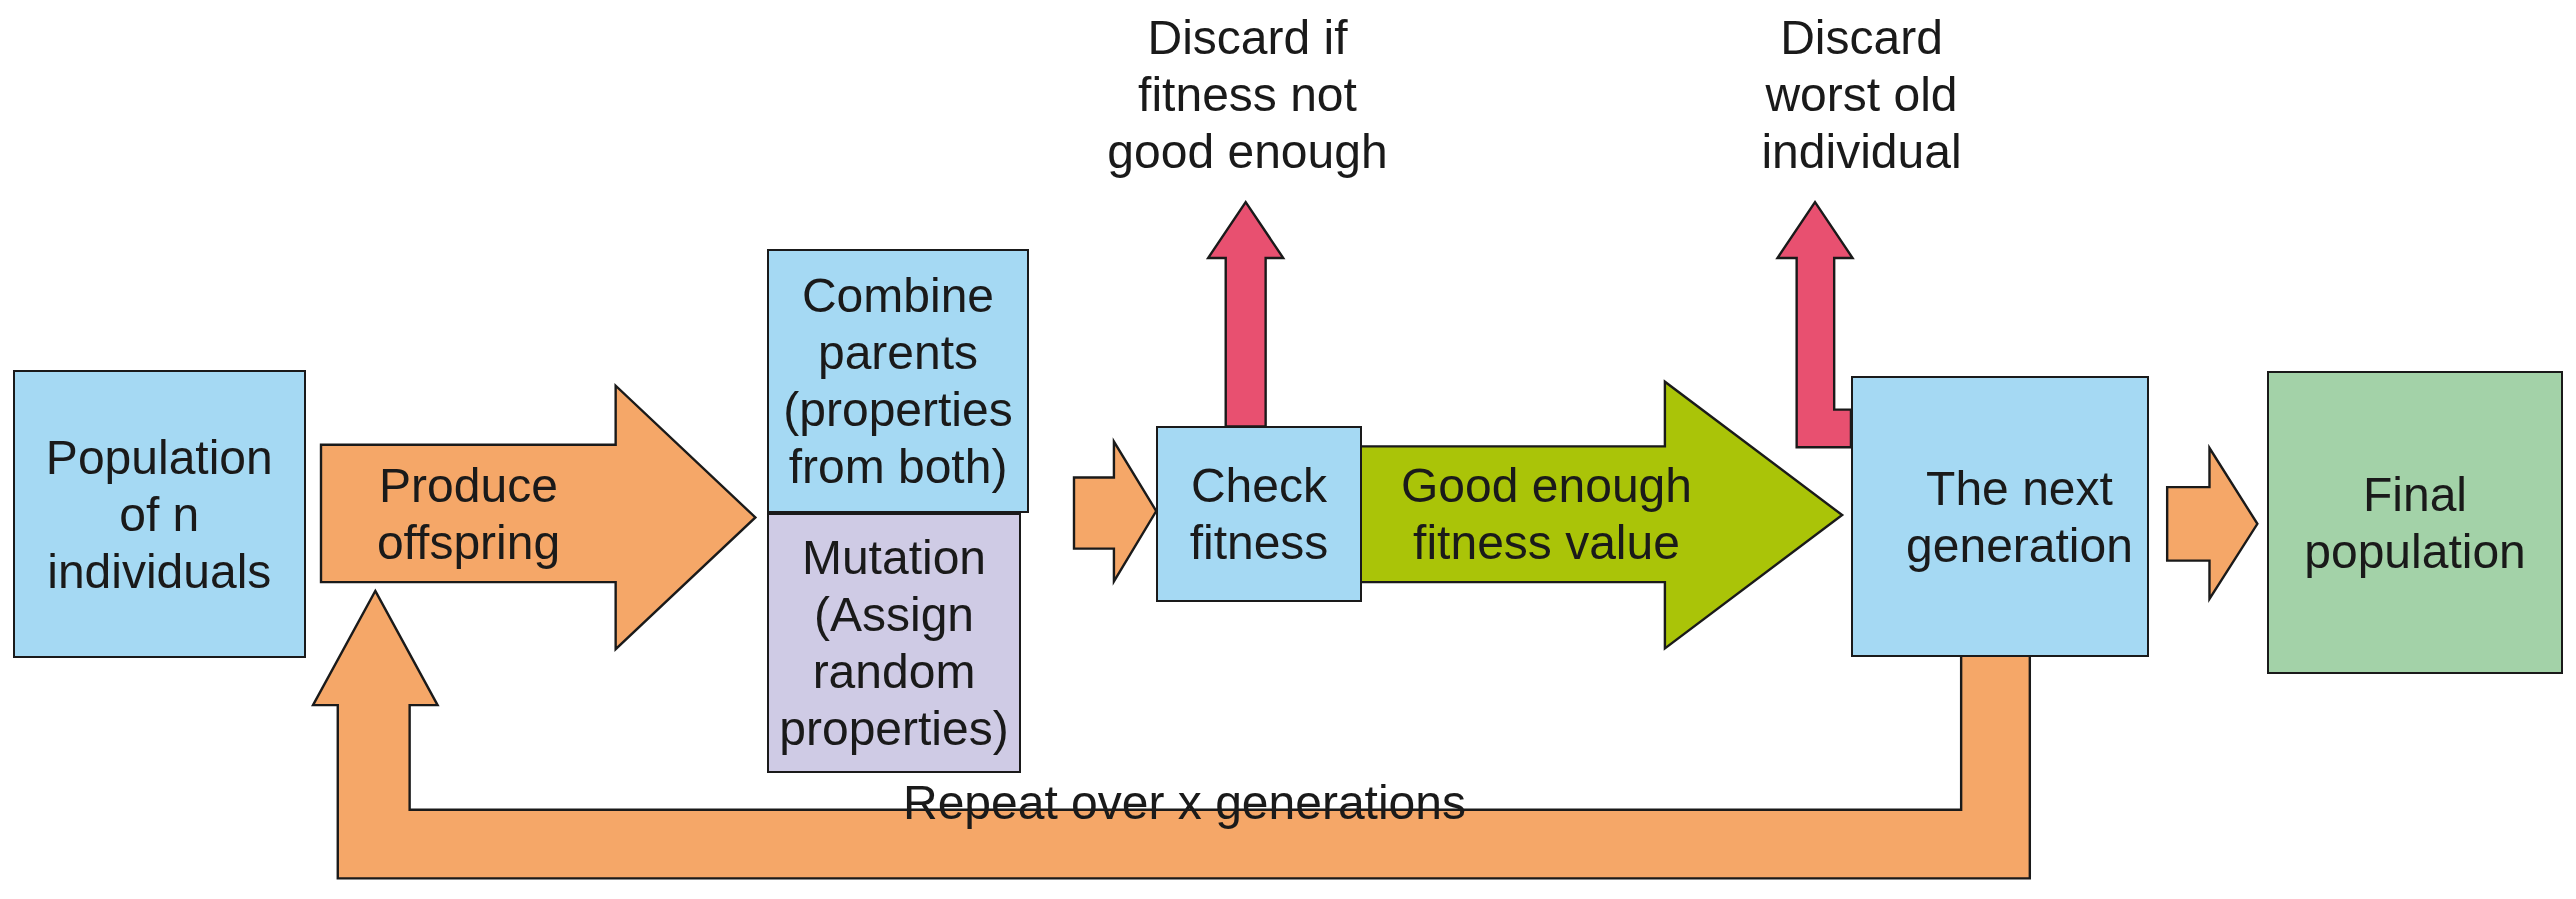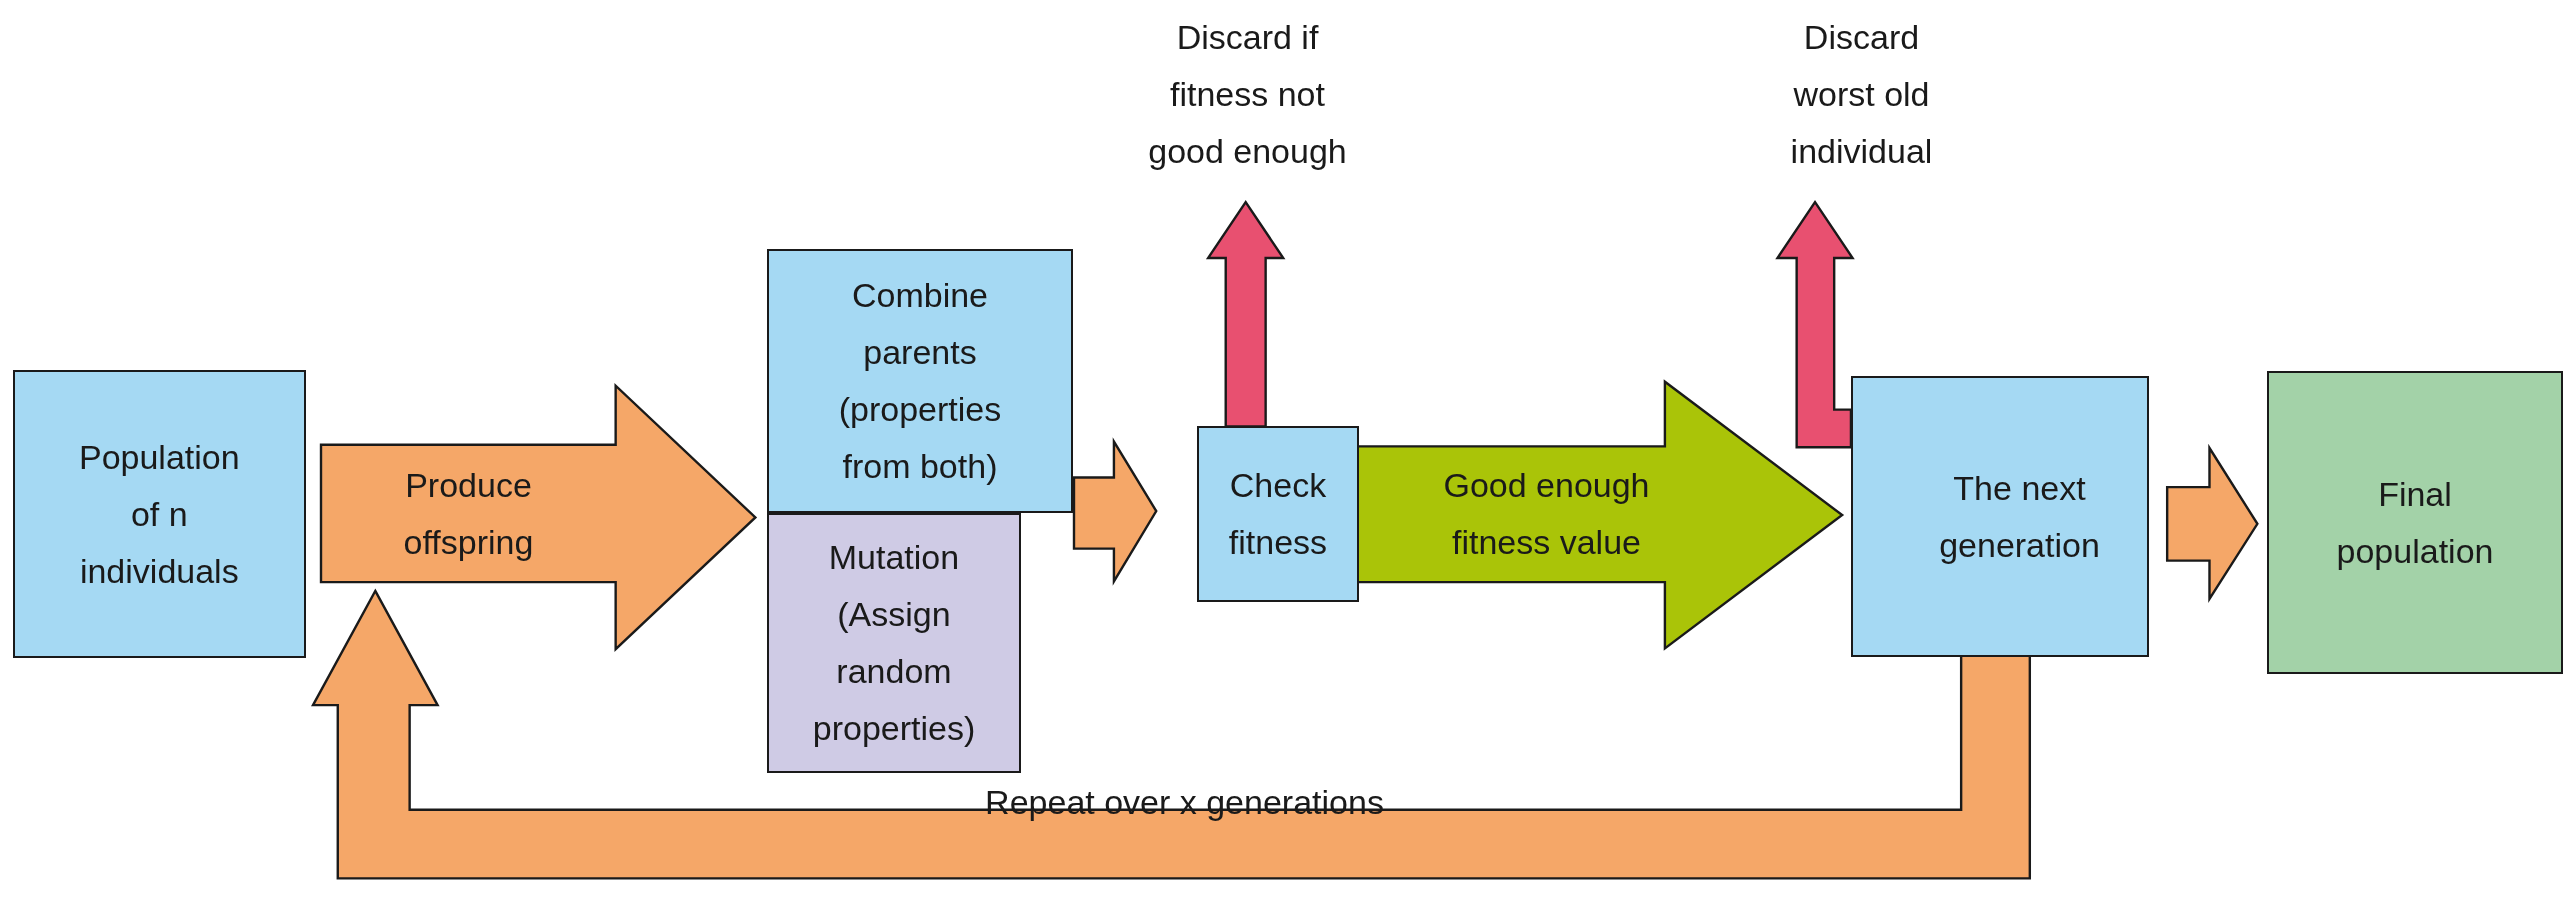--- a/index.html
+++ b/index.html
@@ -31,21 +31,21 @@
     border:2.4px solid var(--outline);
     box-sizing:border-box;
     display:flex;align-items:center;justify-content:center;
     text-align:center;
   }
   .node.blue{background:var(--box-blue);}
   .node.lavender{background:var(--box-lavender);}
   .node.greenbox{background:var(--box-green);}
   .lbl{
     white-space:pre-line;
-    font-size:34px;line-height:57px;
+    font-size:48px;line-height:57px;
   }
   .floatlbl{
     position:absolute;z-index:3;
     display:flex;align-items:center;justify-content:center;
     text-align:center;
   }
 </style>
 </head>
 <body>
 
@@ -67,35 +67,35 @@
 
     <polygon class="shape orange" points="2714,610 2767,610 2767,561 2827,656 2767,750 2767,702 2714,702"></polygon>
   </svg>
 
   <div class="node blue" style="left:12.8px;top:370px;width:293px;height:288px;">
     <div class="lbl">Population
 of n
 individuals</div>
   </div>
 
-  <div class="node blue" style="left:767px;top:249px;width:306px;height:264px;">
+  <div class="node blue" style="left:767px;top:249px;width:262px;height:264px;">
     <div class="lbl">Combine
 parents
 (properties
 from both)</div>
   </div>
 
   <div class="node lavender" style="left:767px;top:513px;width:254px;height:260px;">
     <div class="lbl">Mutation
 (Assign
 random
 properties)</div>
   </div>
 
-  <div class="node blue" style="left:1197px;top:426px;width:162px;height:176px;">
+  <div class="node blue" style="left:1156px;top:426px;width:206px;height:176px;">
     <div class="lbl">Check
 fitness</div>
   </div>
 
   <div class="node blue" style="left:1851px;top:376px;width:298px;height:281px;padding-left:39px;">
     <div class="lbl">The next
 generation</div>
   </div>
 
   <div class="node greenbox" style="left:2267px;top:371px;width:296px;height:303px;">

